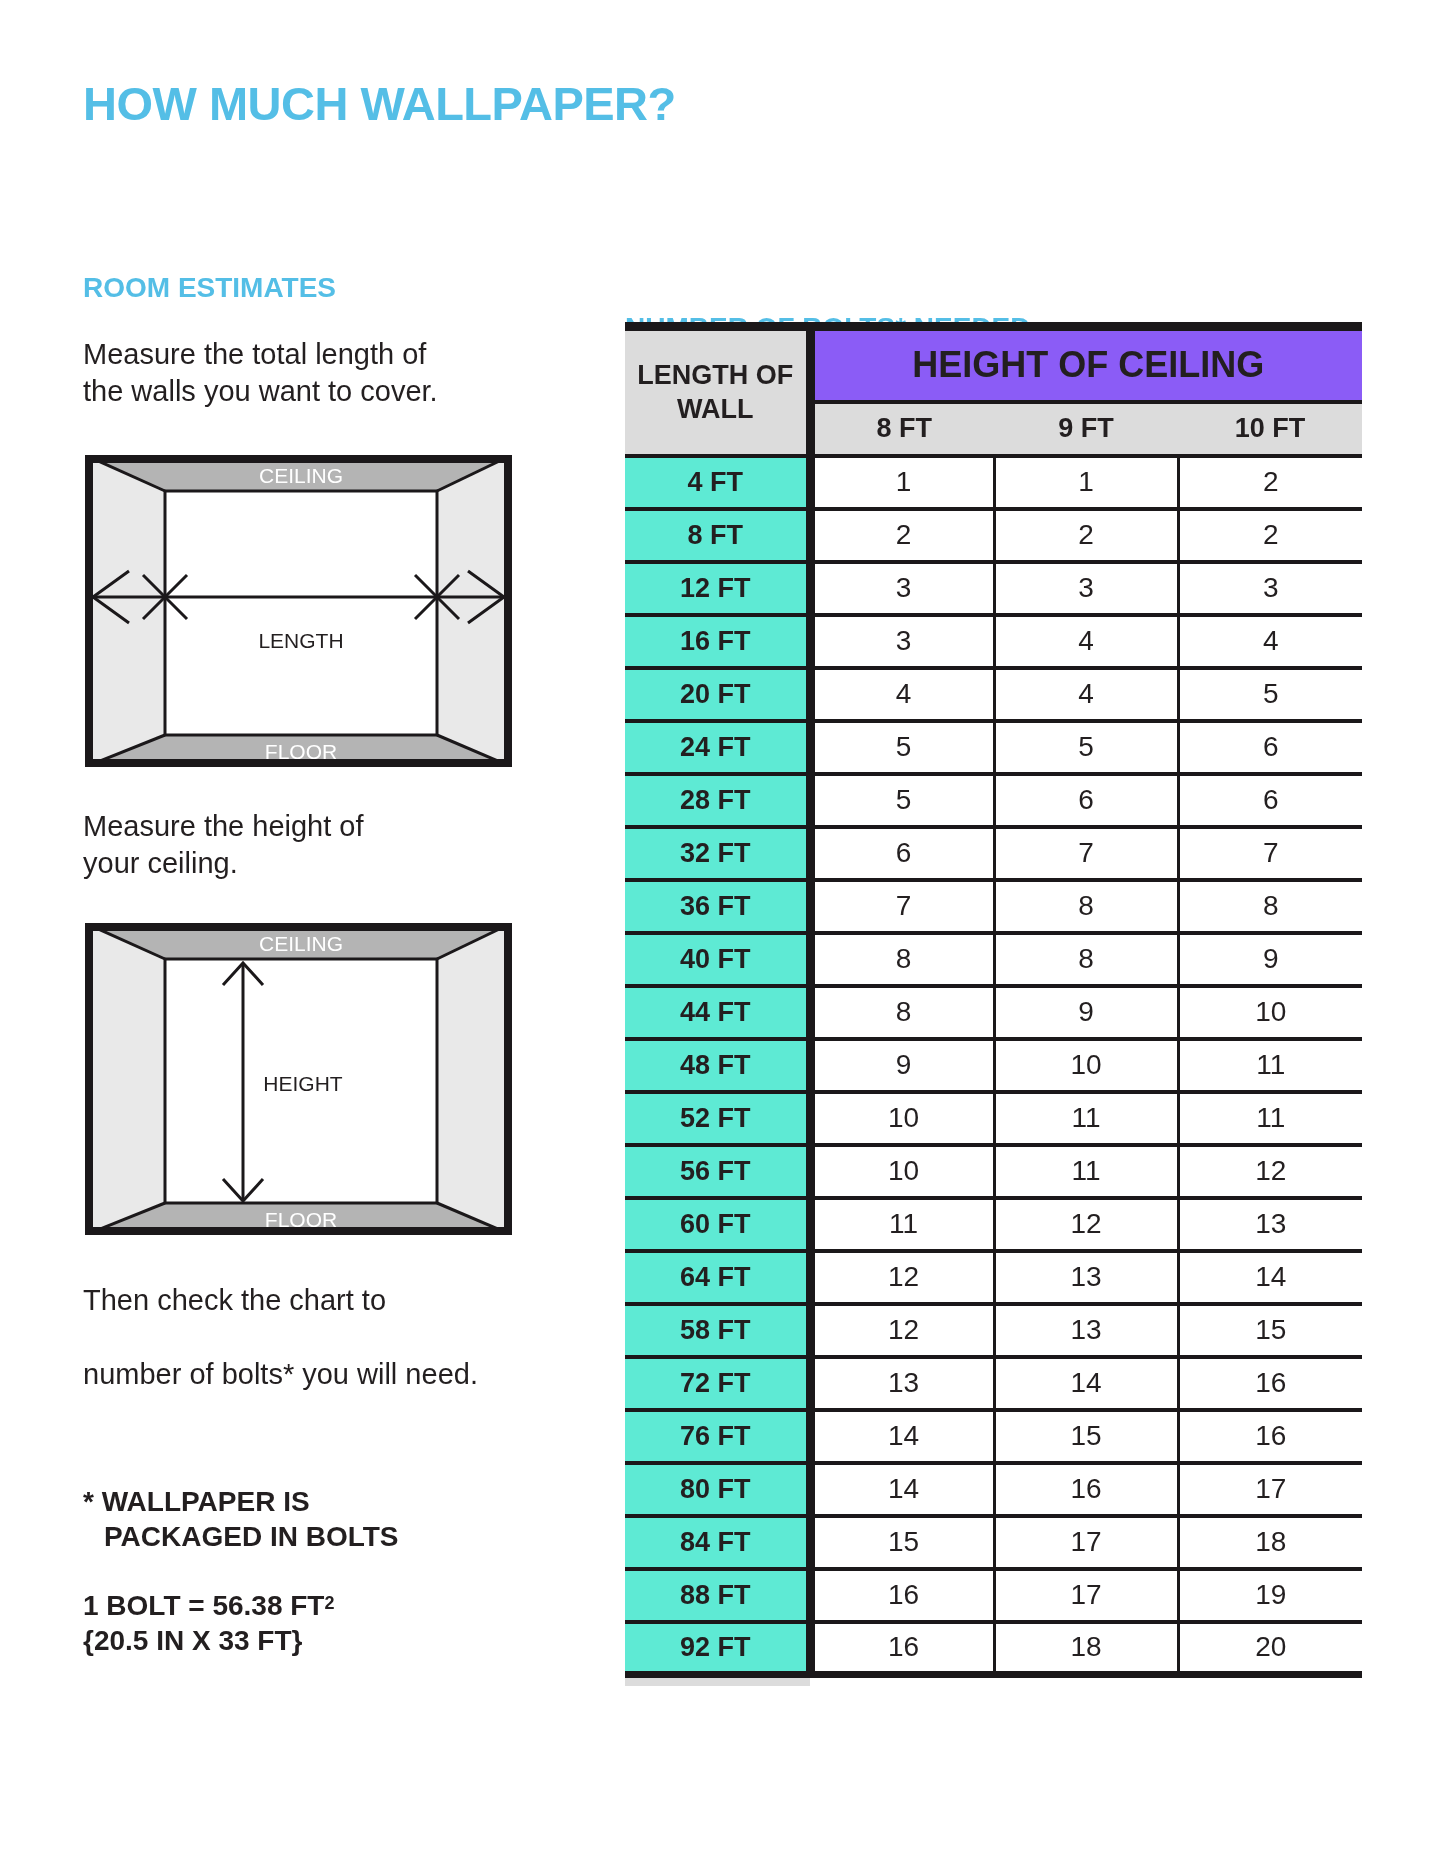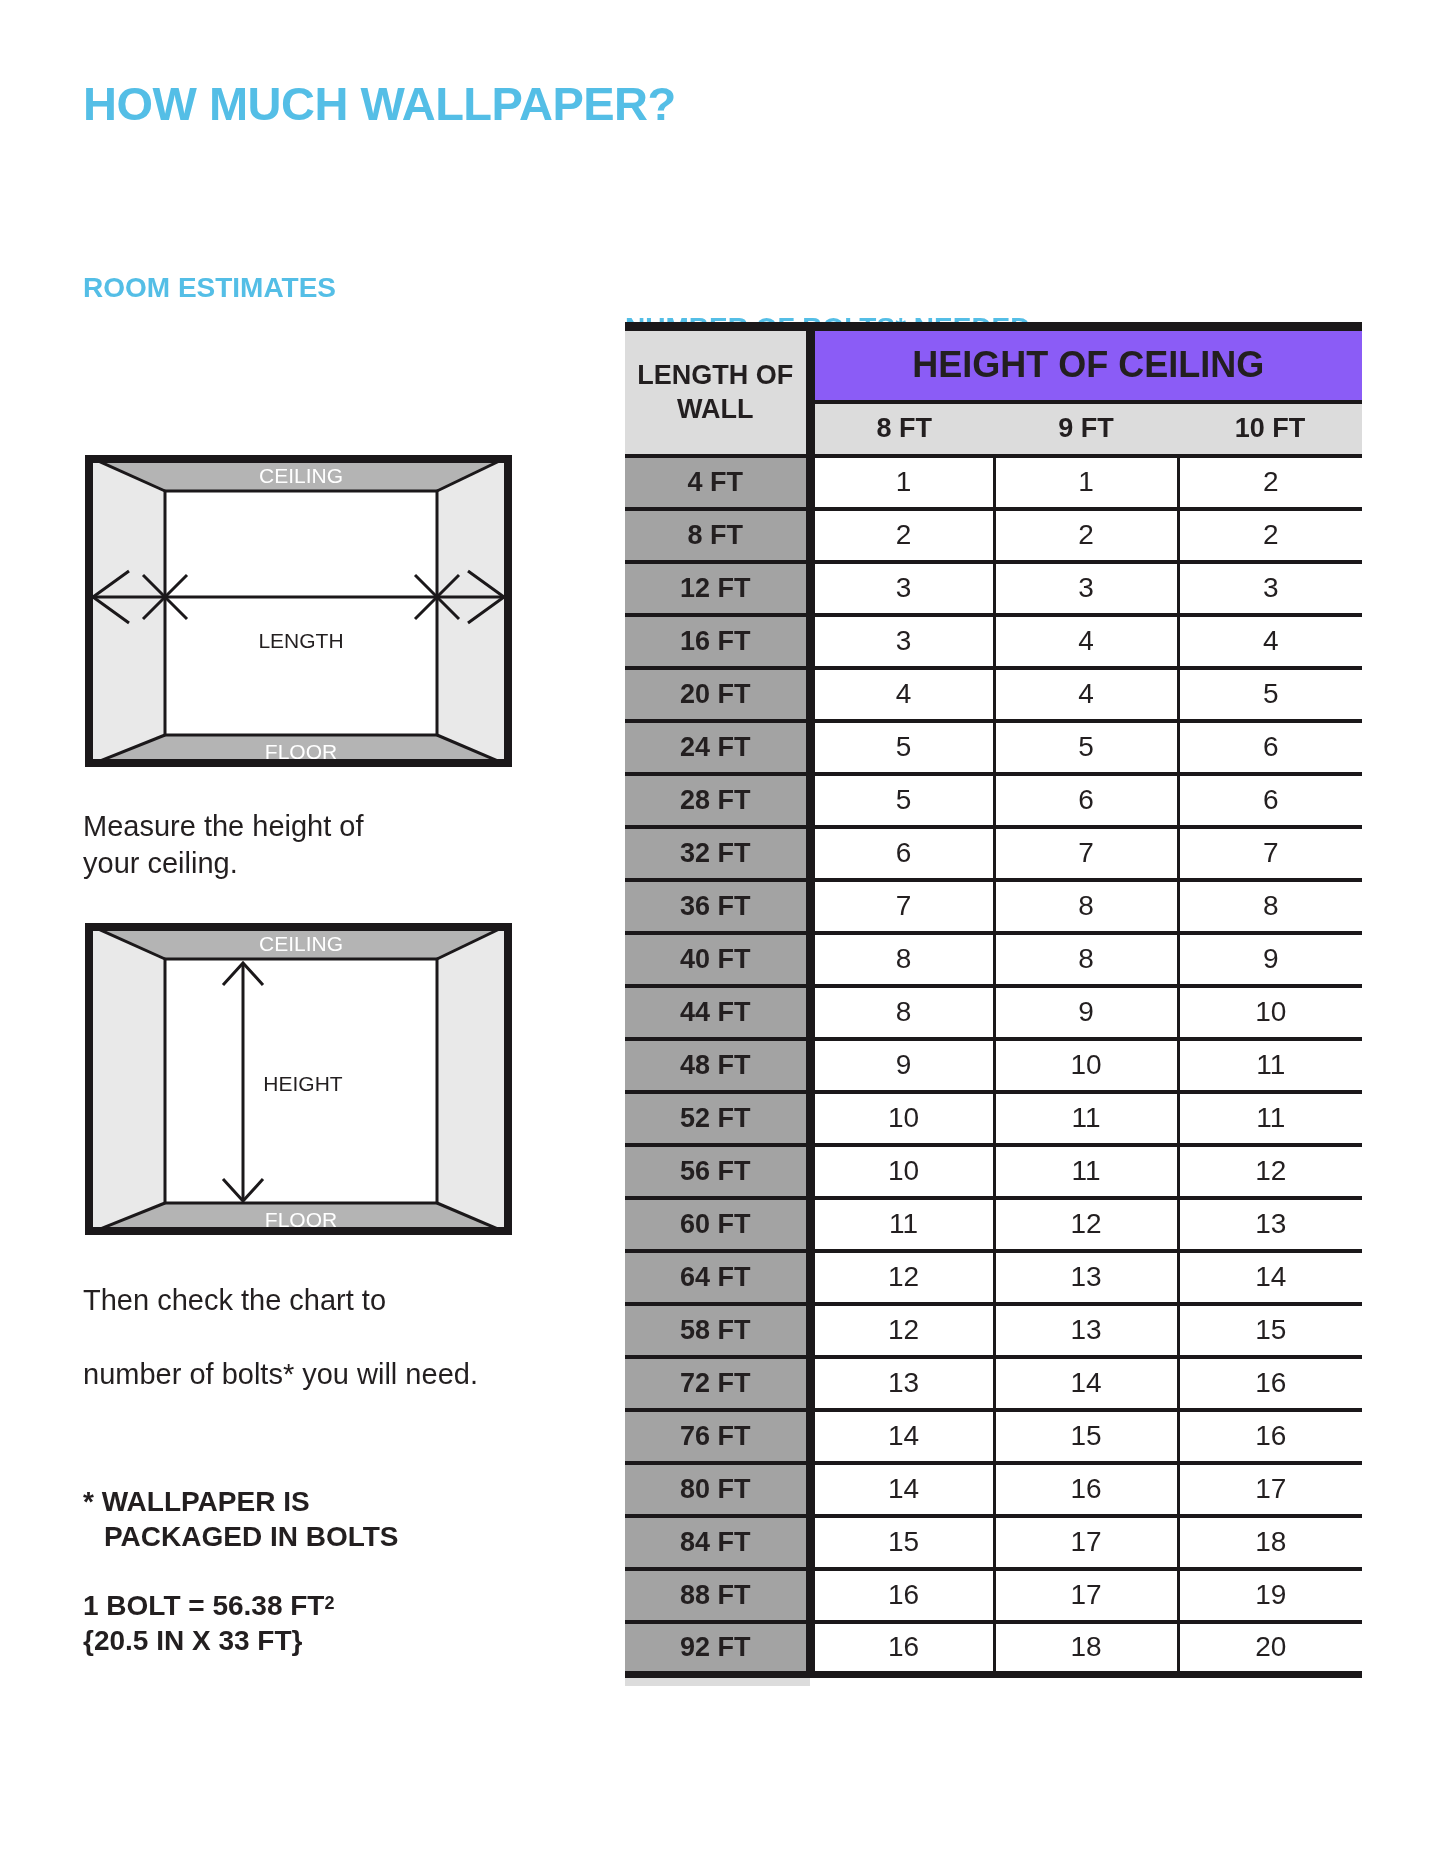--- a/index.html
+++ b/index.html
@@ -94,21 +94,21 @@
     font-weight:bold;
     height:75px;
   }
   tr.colheads th {
     background:#dcdcdc;
     font-size:27px;
     font-weight:bold;
     height:54px;
   }
   tbody th {
-    background:#a3a3a3;
+    background:#5eead4;
     font-size:27px;
     font-weight:bold;
     height:53px;
     border-right:9px solid #1b181a;
   }
   tbody td {
     background:#ffffff;
     font-size:28px;
     font-weight:normal;
     height:53px;
@@ -125,20 +125,24 @@
 </style>
 </head>
 <body>
 
 <div class="page">
 
   <h1 class="page-title">HOW MUCH WALLPAPER?</h1>
 
   <h2 class="section-heading" id="room-estimates-heading">ROOM ESTIMATES</h2>
 
+  <p class="para" id="para-length">
+    <span>Measure the total length of</span><br>
+    <span>the walls you want to cover.</span>
+  </p>
 
   <svg class="diagram" id="diagram-length" width="427" height="312" viewBox="0 0 427 312">
     <rect x="0" y="0" width="427" height="312" fill="#ffffff"></rect>
     <polygon points="0,0 427,0 352,36 80,36" fill="#b4b4b4"></polygon>
     <polygon points="0,312 80,280 352,280 427,312" fill="#b4b4b4"></polygon>
     <polygon points="0,0 80,36 80,280 0,312" fill="#e9e9e9"></polygon>
     <polygon points="427,0 352,36 352,280 427,312" fill="#e9e9e9"></polygon>
     <rect x="80" y="36" width="272" height="244" fill="#ffffff" stroke="#1b181a" stroke-width="3"></rect>
     <g stroke="#1b181a" stroke-width="3">
       <line x1="0" y1="0" x2="80" y2="36"></line>

